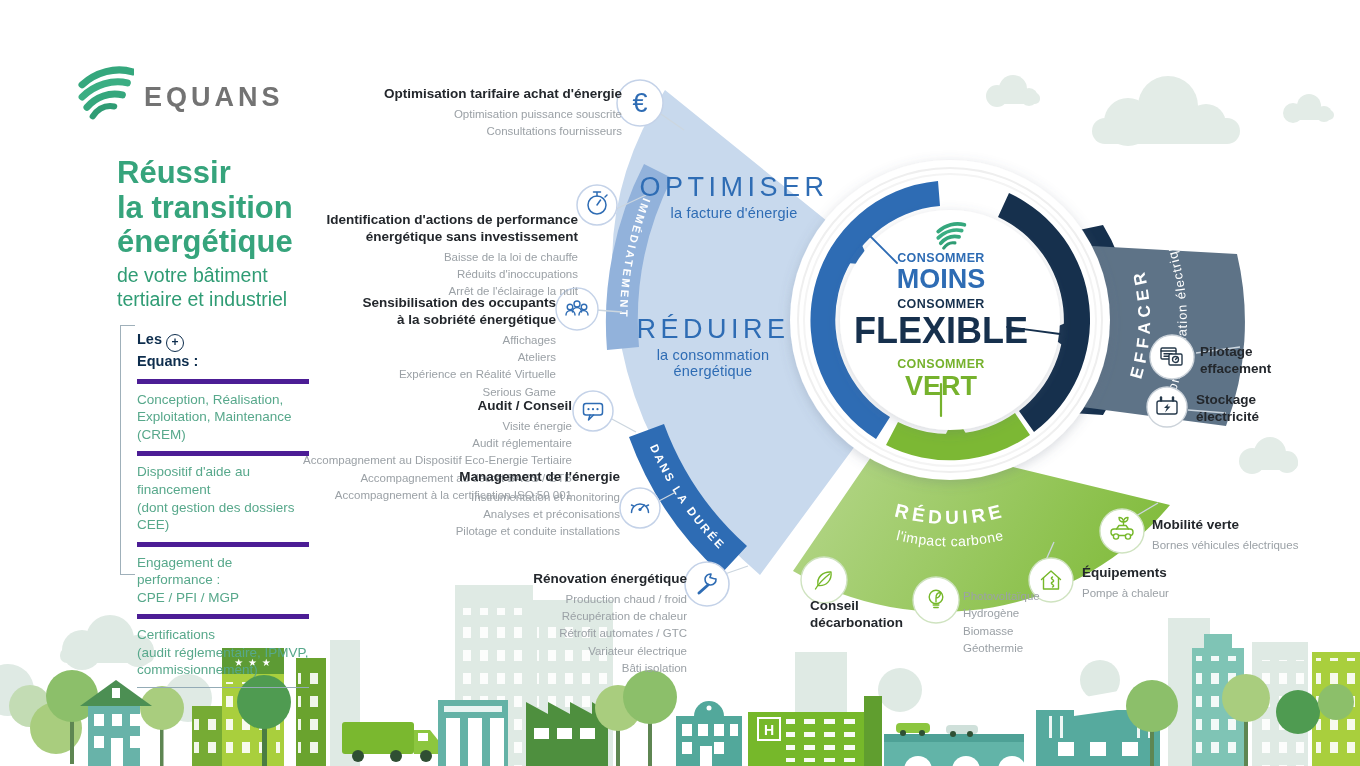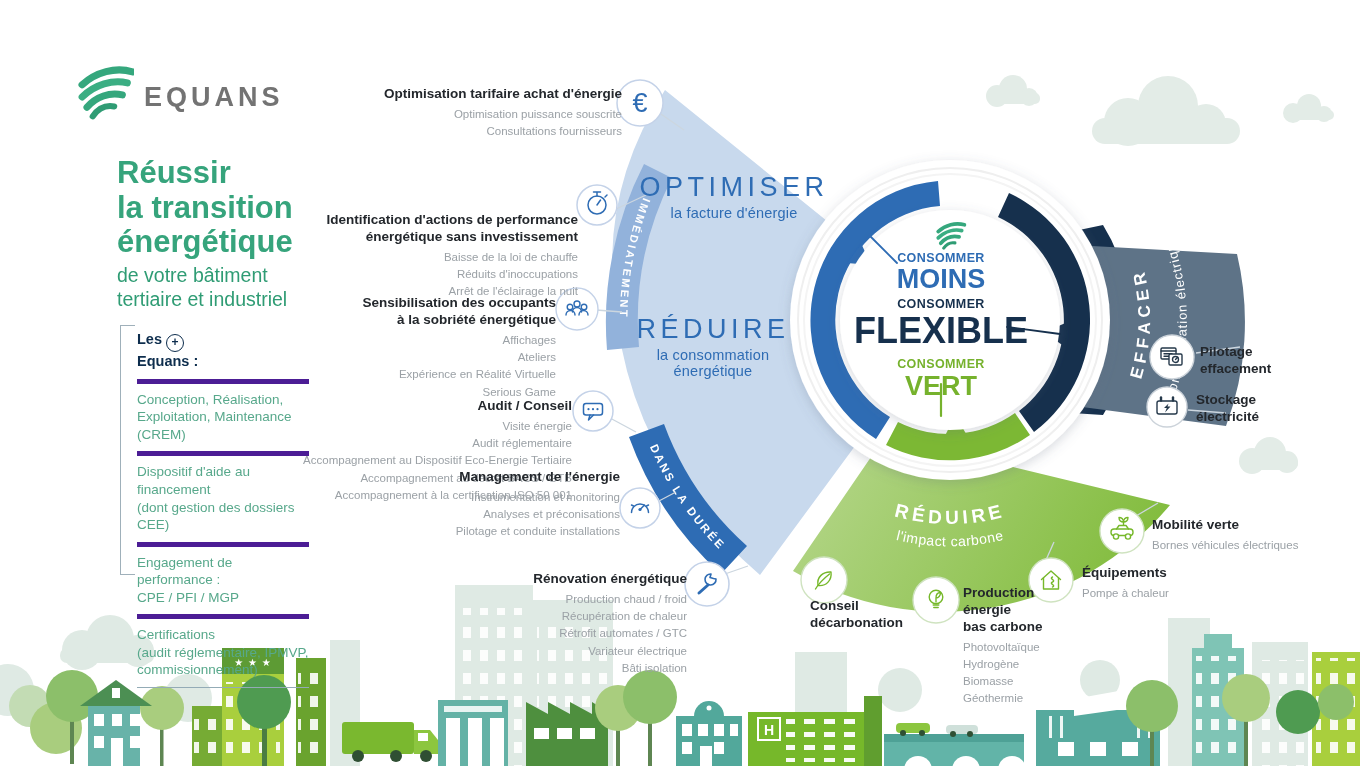--- a/index.html
+++ b/index.html
@@ -462,23 +462,20 @@
 <div class="ov co" style="left:1082px;top:565px;width:170px;">
   <div class="t pre">Équipements</div>
   <div class="s pre">Pompe à chaleur</div>
 </div>
 
 <div class="ov co" style="left:810px;top:598px;width:160px;">
   <div class="t pre">Conseil
 décarbonation</div>
 </div>
 <div class="ov co" style="left:963px;top:585px;width:180px;">
-  <div class="t pre">Production
-énergie
-bas carbone</div>
   <div class="s pre">Photovoltaïque
 Hydrogène
 Biomasse
 Géothermie</div>
 </div>
 
 <div class="ov wl" style="left:636px;top:172px;width:196px;">
   <div class="big">OPTIMISER</div>
   <div class="sm">la facture d'énergie</div>
 </div>

